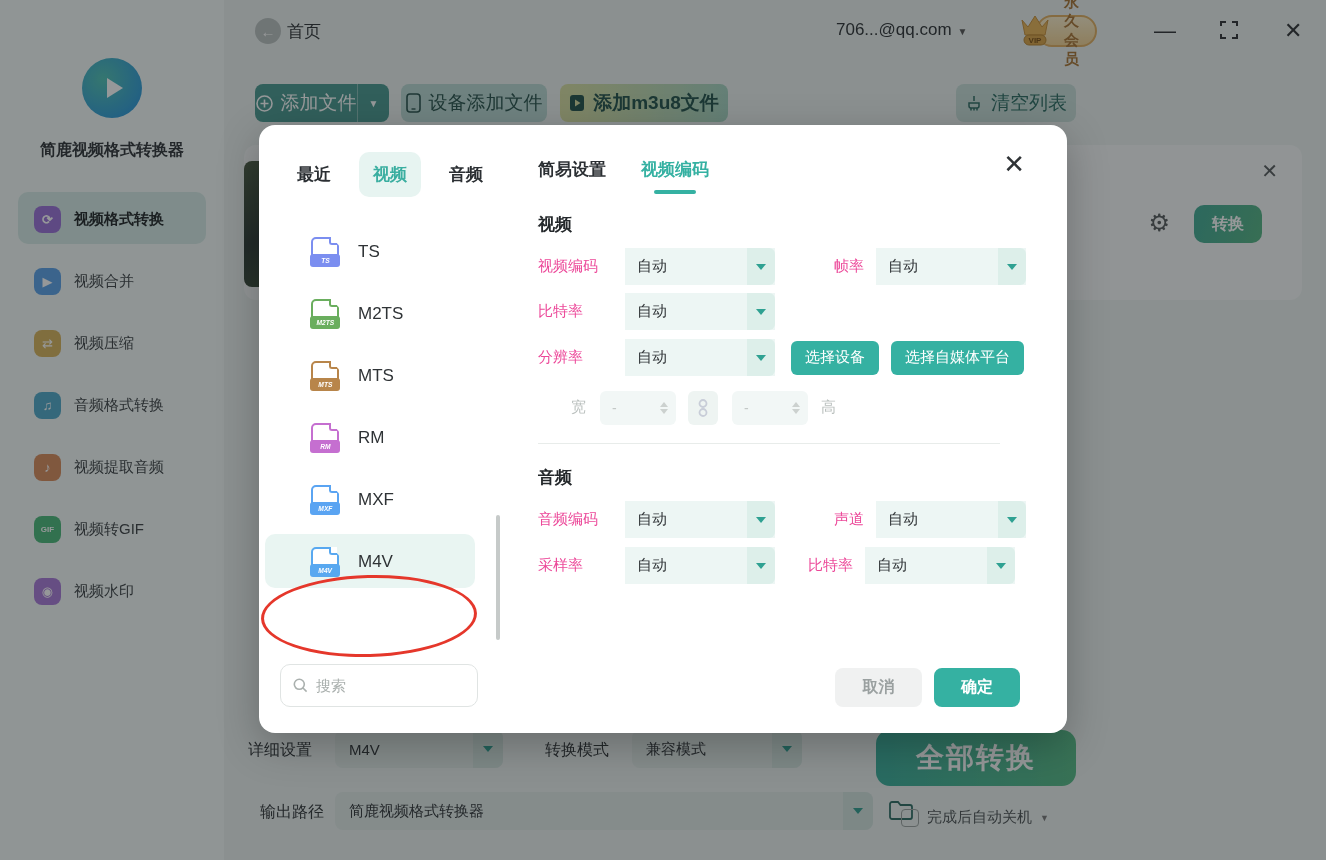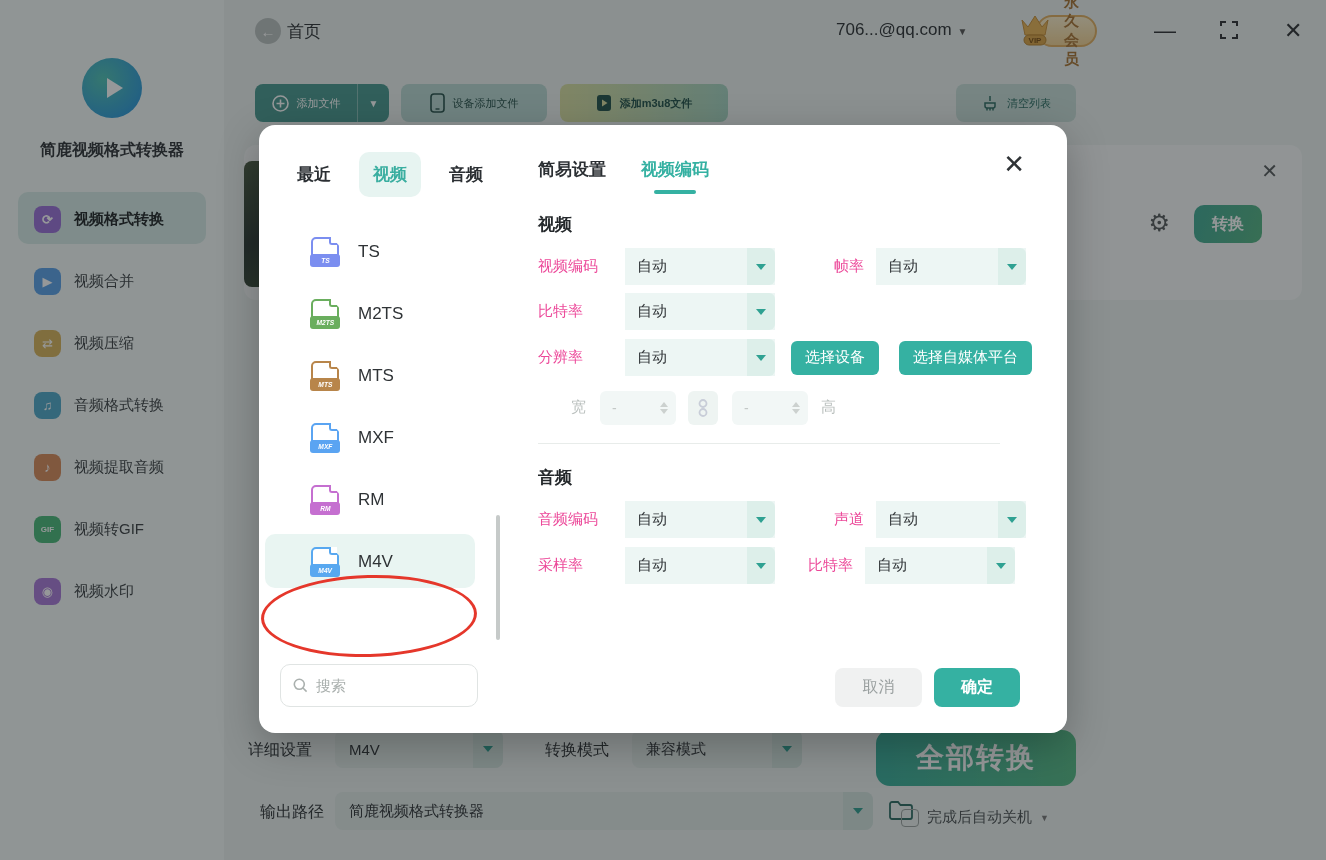--- a/index.html
+++ b/index.html
@@ -32,21 +32,21 @@
   .account .caret { font-size:10px; color:#555; margin-left:6px; }
   .vip-badge { position:absolute; left:790px; top:12px; height:38px; }
   .vip-pill { position:absolute; left:22px; top:3px; height:32px; padding:0 16px 0 26px; border-radius:16px;
               background:linear-gradient(180deg,#f9ecc9,#f1d193); border:2px solid #e0ae60; color:#a87434;
               font-size:15px; font-weight:bold; display:flex; align-items:center; }
   .crown { position:absolute; left:0; top:-4px; }
   .win-btn { position:absolute; top:18px; font-size:22px; color:#2e3133; line-height:26px; }
   .win-min { left:930px; } .win-max { left:996px; top:21px; } .win-close { left:1060px; }
 
   .toolbar-btn { position:absolute; top:84px; height:38px; border-radius:8px; display:flex; align-items:center; justify-content:center;
-                 gap:8px; font-size:11px; }
+                 gap:8px; font-size:19px; }
   .btn-addfile { left:31px; width:102px; background:#47988e; color:#fff; border-radius:8px 0 0 8px; }
   .btn-addfile-caret { left:133px; width:32px; background:#47988e; color:#fff; border-radius:0 8px 8px 0; font-size:10px;
                        border-left:1px solid rgba(255,255,255,.35); }
   .btn-device { left:177px; width:146px; background:#b9d7d1; color:#27514b; }
   .btn-m3u8 { left:336px; width:168px; background:linear-gradient(90deg,#d7dd9f,#a4d2c0); color:#225049; font-weight:bold; }
   .btn-clear { left:956px; width:120px; background:#c6ddd7; color:#2c6b62; }
 
   .file-card { position:absolute; left:244px; top:145px; width:1058px; height:155px; background:#f6f8f7; border-radius:12px; }
   .thumb { position:absolute; left:0px; top:16px; width:80px; height:126px; border-radius:8px;
            background:linear-gradient(160deg,#47583f,#2c3833 55%,#3c5038); }
@@ -106,33 +106,33 @@
   .sec-title { position:absolute; left:38px; font-size:17px; font-weight:bold; color:#24282b; }
   .frow { position:absolute; left:38px; width:505px; height:37px; display:flex; align-items:center; }
   .flabel { font-size:15px; color:#ec4899; width:76px; }
   .flabel.r { width:auto; margin-right:12px; }
   .dd { width:150px; height:37px; background:#edf6f4; border-radius:0; display:flex; align-items:center; }
   .dd .val { flex:1; padding-left:12px; font-size:15px; color:#2f3336; }
   .dd .seg { width:28px; height:37px; background:#ddefea; border-radius:0 6px 6px 0; display:flex; align-items:center; justify-content:center; }
   .dd .arr { width:0; height:0; border-left:5px solid transparent; border-right:5px solid transparent; border-top:6px solid #2fa192; }
   .spacer { width:25px; }
   .teal-btn { height:34px; border-radius:6px; background:#35b1a2; color:#fff; font-size:15px; display:flex; align-items:center;
-              justify-content:center; padding:0 14px; margin-left:20px; }
+              justify-content:center; padding:0 14px; margin-left:12px; }
   .dim-label { font-size:15px; color:#b9bfbd; }
   .spin { width:76px; height:34px; background:#f2f7f6; border-radius:6px; display:flex; align-items:center; margin:0 0 0 14px; }
   .spin .ph { flex:1; padding-left:12px; color:#c4c9c7; font-size:14px; }
   .spin .arrows { display:flex; flex-direction:column; gap:2px; padding-right:8px; }
   .spin .arrows i { width:0; height:0; border-left:4px solid transparent; border-right:4px solid transparent; }
   .spin .arrows .up { border-bottom:5px solid #ccd1cf; }
   .spin .arrows .dn { border-top:5px solid #ccd1cf; }
   .linkbox { width:30px; height:34px; background:#eef4f2; border-radius:6px; margin-left:12px; display:flex; align-items:center; justify-content:center; }
   .hr { position:absolute; left:38px; width:462px; height:1px; background:#e8ecea; top:318px; }
   .mbtns { position:absolute; left:0; top:543px; width:520px; display:flex; justify-content:flex-end; gap:12px; }
   .btn-cancel { width:87px; height:39px; border-radius:8px; background:#f0f1f1; color:#9aa0a0; font-size:16px;
-                display:flex; align-items:center; justify-content:center; }
+                display:flex; align-items:center; justify-content:center;font-weight:bold; }
   .btn-ok { width:86px; height:39px; border-radius:8px; background:#35b1a2; color:#fff; font-size:16px; font-weight:bold;
             display:flex; align-items:center; justify-content:center; }
   svg { display:block; }
 </style>
 </head>
 <body>
 
 <div class="stage">
 
   <div class="app">
@@ -322,38 +322,38 @@
         <span class="fmt-icon" style="--c: #b8854a;">
             <i class="fmt-doc"></i>
             <i class="fmt-fold"></i>
             <i class="fmt-badge">
               <span>MTS</span>
             </i>
           </span>
         <span>MTS</span>
       </div>
       <div class="fmt-row">
+        <span class="fmt-icon" style="--c: #c56fd0;">
+            <i class="fmt-doc"></i>
+            <i class="fmt-fold"></i>
+            <i class="fmt-badge">
+              <span>RM</span>
+            </i>
+          </span>
+        <span>RM</span>
+      </div>
+      <div class="fmt-row">
         <span class="fmt-icon" style="--c: #5aa4f2;">
             <i class="fmt-doc"></i>
             <i class="fmt-fold"></i>
             <i class="fmt-badge">
               <span>MXF</span>
             </i>
           </span>
         <span>MXF</span>
-      </div>
-      <div class="fmt-row">
-        <span class="fmt-icon" style="--c: #c56fd0;">
-            <i class="fmt-doc"></i>
-            <i class="fmt-fold"></i>
-            <i class="fmt-badge">
-              <span>RM</span>
-            </i>
-          </span>
-        <span>RM</span>
       </div>
       <div class="fmt-row selected">
         <span class="fmt-icon" style="--c: #58a8f0;">
             <i class="fmt-doc"></i>
             <i class="fmt-fold"></i>
             <i class="fmt-badge">
               <span>M4V</span>
             </i>
           </span>
         <span>M4V</span>

